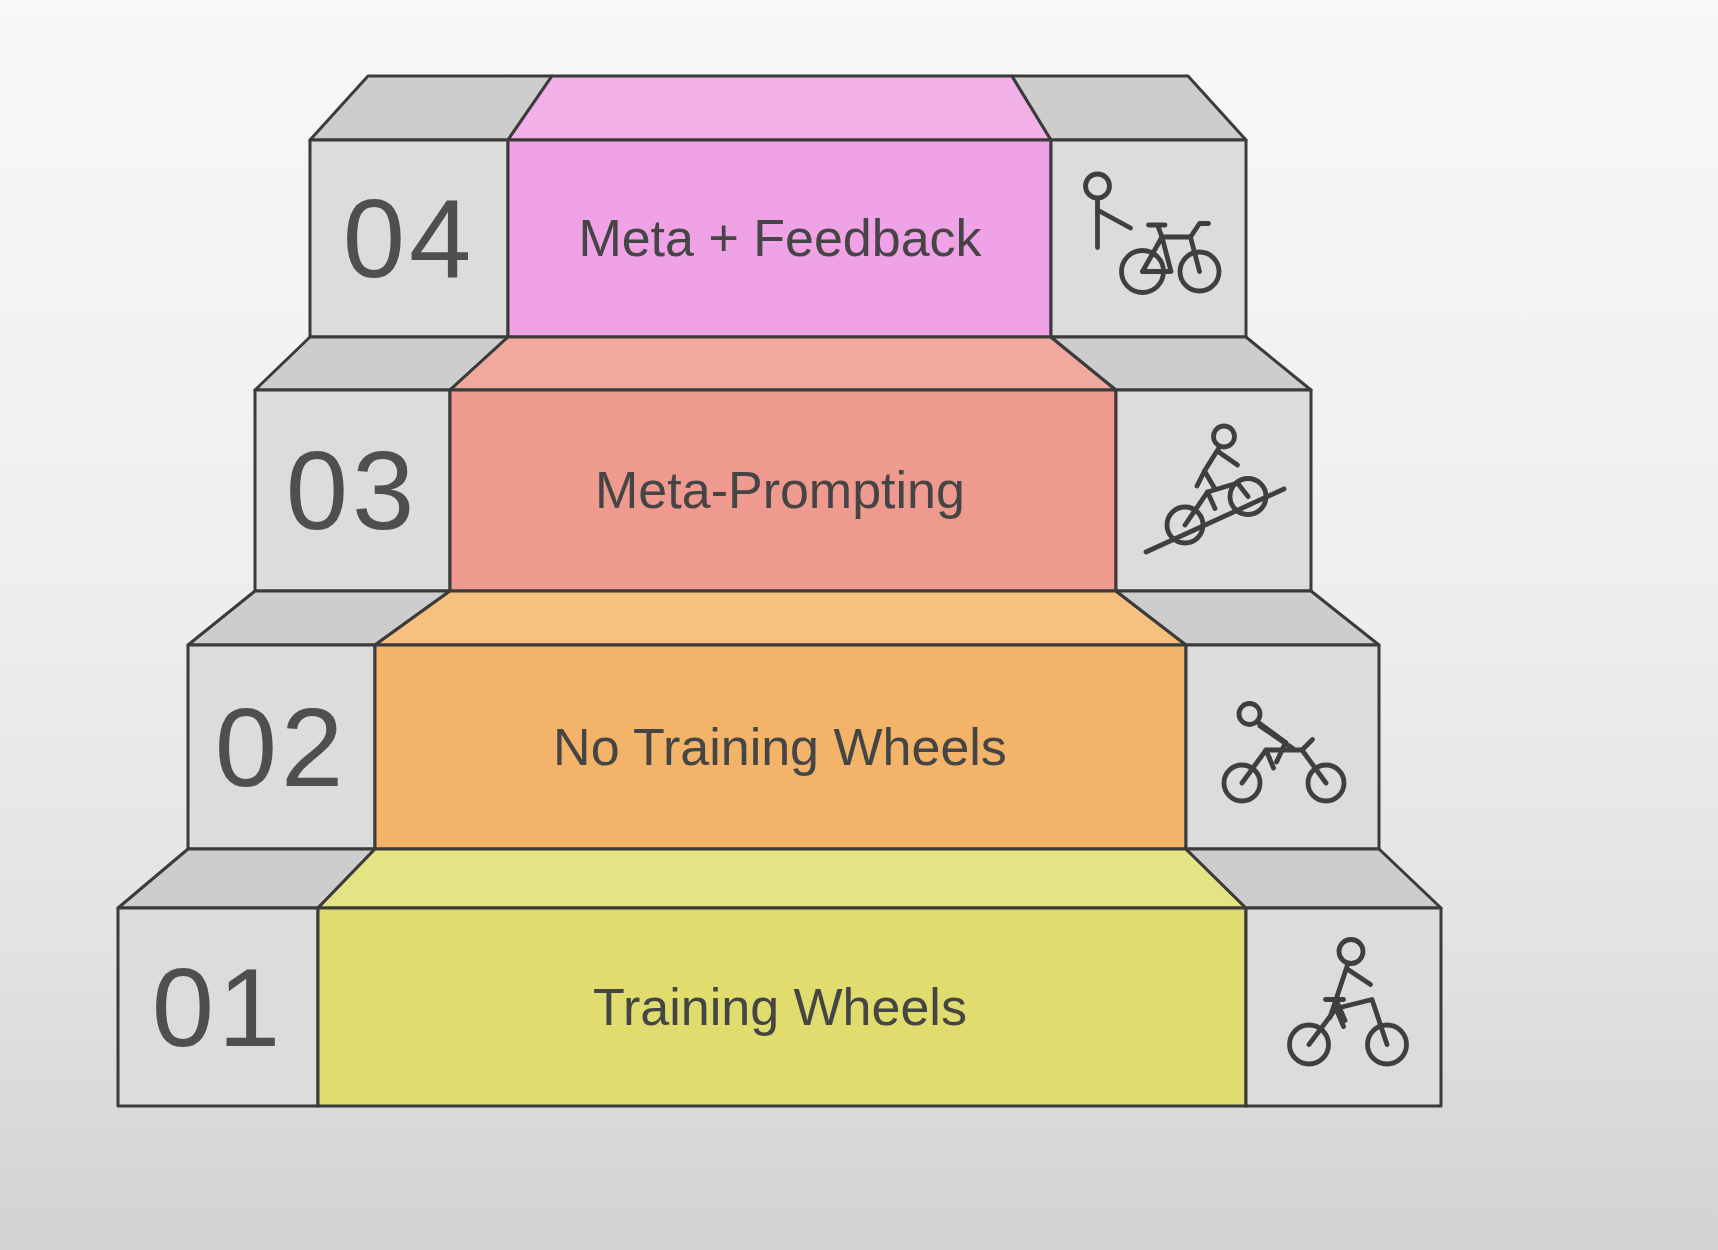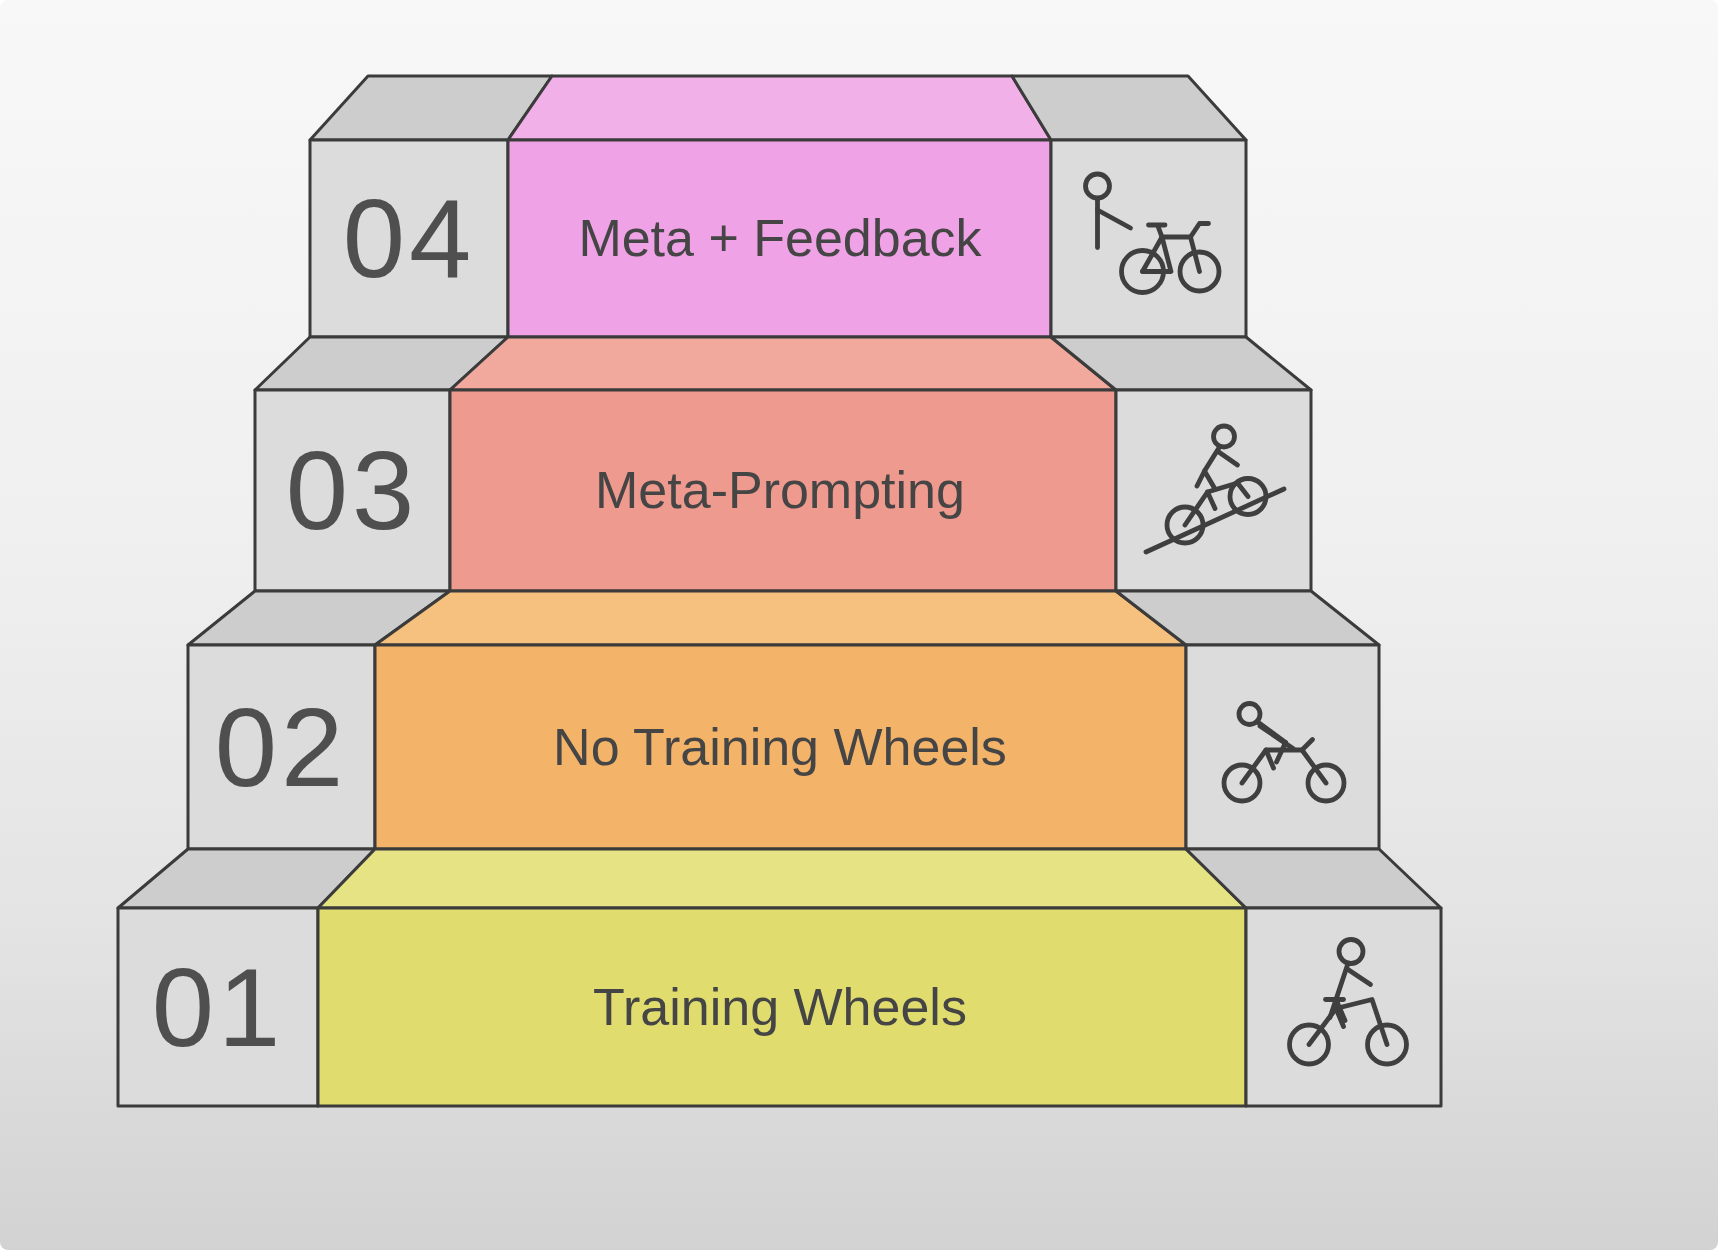--- a/index.html
+++ b/index.html
@@ -6,21 +6,20 @@
     margin: 0;
     padding: 0;
   }
   .stage {
     position: relative;
     width: 1718px;
     height: 1250px;
     overflow: hidden;
     background: linear-gradient(180deg, #f8f8f8 0%, #efefef 45%, #e3e3e3 75%, #d2d2d2 100%);
     font-family: "Liberation Sans", sans-serif;
-    border-radius: 8px;
   }
   svg.diagram {
     position: absolute;
     left: 0;
     top: 0;
     display: block;
   }
   .face {
     stroke: #3b3b3b;
     stroke-width: 3;

